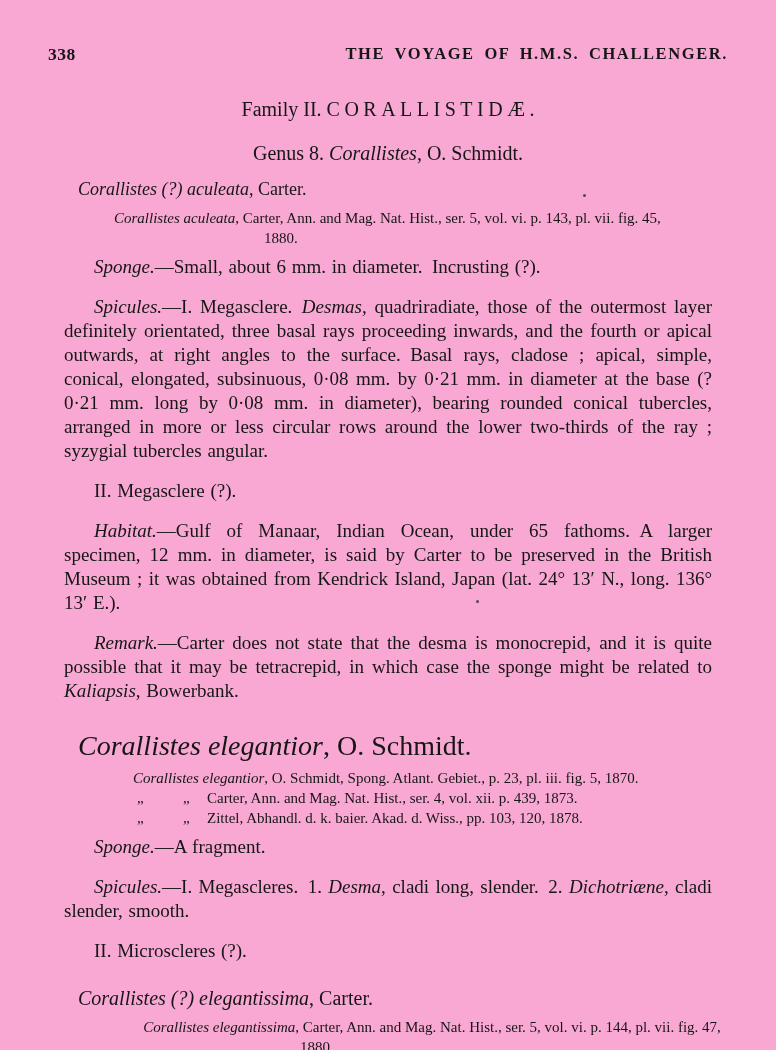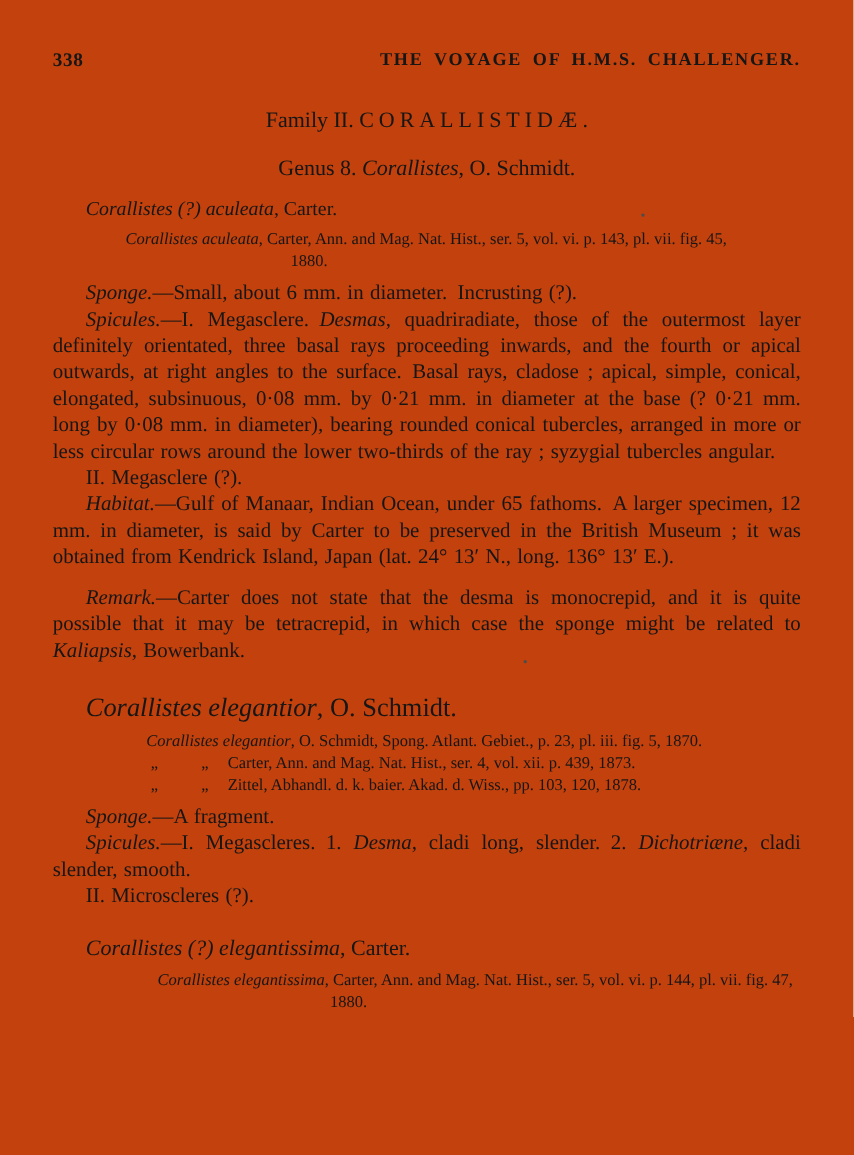--- a/index.html
+++ b/index.html
@@ -1,51 +1,51 @@
 <!DOCTYPE html>
 <html><head>
 <meta charset="utf-8">
 <style>
   html,body{margin:0;padding:0;background:#ffffff;}
   .page{
     position:relative;
     width:776px;height:1050px;
     box-sizing:border-box;
     padding:0 48px;
-    background:#c2410c;
+    background:#f9a8d4;
     color:#161616;
     font-family:"Liberation Serif","DejaVu Serif",serif;
     overflow:hidden;
   }
   
   .runhead{position:relative;padding-top:44px;height:24px;}
   .pageno{position:absolute;left:0;top:44px;font-weight:bold;font-size:17.5px;letter-spacing:.5px;}
   .runtitle{text-align:right;font-weight:bold;font-size:16.5px;letter-spacing:1.6px;word-spacing:4px;}
   
   .family{text-align:center;font-size:20px;margin-top:30px;}
   .genus{text-align:center;font-size:20px;margin-top:21px;}
   .ls{letter-spacing:4.5px;}
   .i{font-style:italic;}
   
   .sphead{font-size:18px;margin:14px 0 0 30px;}
-  .sphead2{font-size:24px;margin:27px 0 0 30px;font-family:Liberation Serif, serif;}
+  .sphead2{font-size:28px;margin:27px 0 0 30px;font-family:Liberation Serif, serif;}
   .sphead3{font-size:20px;margin:24px 0 0 30px;}
   
   .cite{font-size:15px;line-height:20px;white-space:nowrap;}
   .cite1a{margin-top:8px;margin-left:66px;}
   .cont-a{margin-left:216px;}
   .cite1c{margin-top:7px;margin-left:88px;text-align:center;}
   .cont-c{margin-left:252px;}
   .cites2{margin-top:6px;}
   .cites2 .cite{margin-left:85px;}
   .d1{display:inline-block;width:50px;box-sizing:border-box;padding-left:4px;}
   .d2{display:inline-block;width:24px;}
   
   .body{font-size:19px;line-height:24px;text-align:justify;word-spacing:1px;}
-  .para{margin:0;text-indent:30px;}
+  .para{margin:16px;text-indent:30px;}
   .mt-sm{margin-top:7px;}
   .mt-remark{margin-top:13px;}
   .mt-final{margin-top:7px;}
   
   .speck{position:absolute;width:3px;height:3px;border-radius:50%;background:#4c4c4c;}
   .speck1{left:583px;top:194px;}
   .speck2{left:476px;top:600px;}
 </style>
 </head>
 <body>

